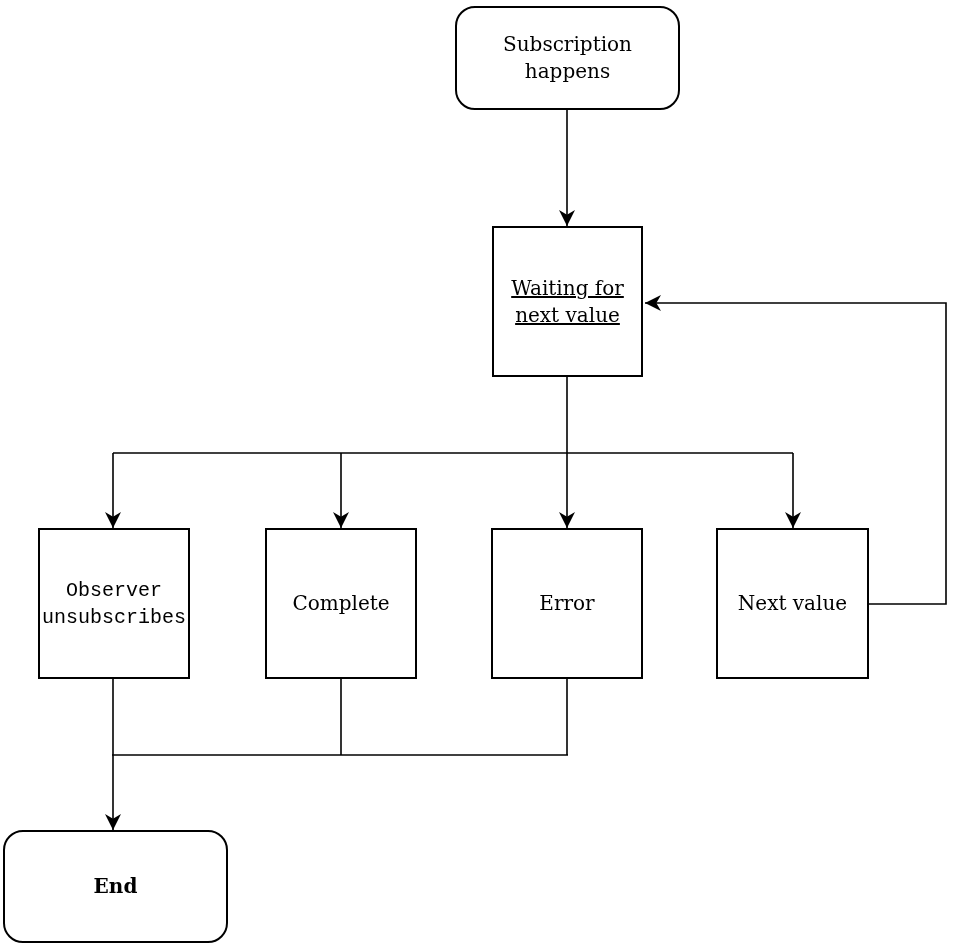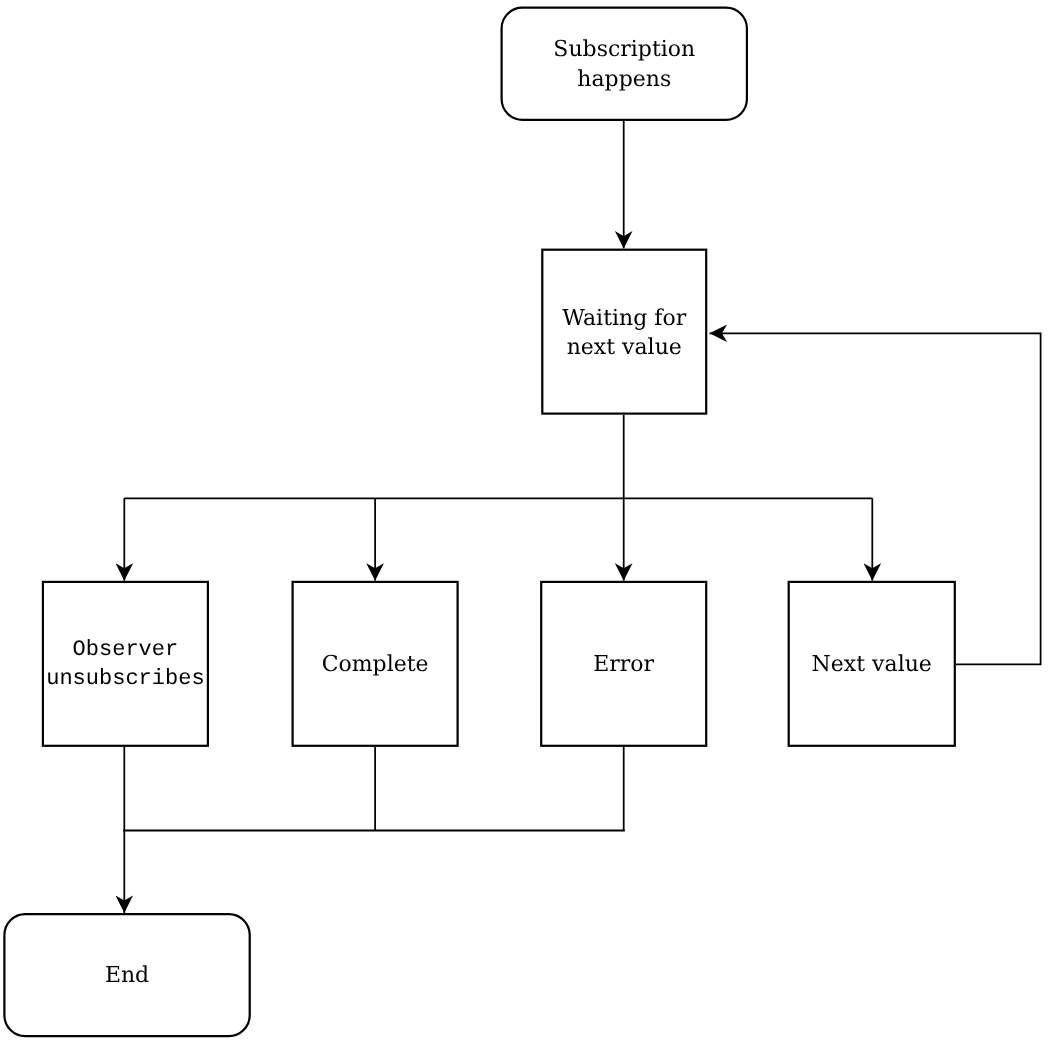--- a/index.html
+++ b/index.html
@@ -37,26 +37,26 @@
     padding: 0 8px;
   }
   .node.terminal {
     border-radius: 20px;
   }
   .node.wide-pad {
     padding: 0 14px;
   }
   
   #node-subscription { left: 455px; top: 6px;   width: 225px; height: 104px; }
-  #node-waiting      { left: 492px; top: 226px; width: 151px; height: 151px; }
+  #node-waiting      { left: 492px; top: 226px; width: 151px; height: 151px; text-decoration: underline; }
   #node-observer     { left: 38px;  top: 528px; width: 152px; height: 151px; font-family: Liberation Mono, monospace; }
   #node-complete     { left: 265px; top: 528px; width: 152px; height: 151px; }
   #node-error        { left: 491px; top: 528px; width: 152px; height: 151px; }
   #node-next-value   { left: 716px; top: 528px; width: 153px; height: 151px; }
-  #node-end          { left: 3px;   top: 830px; width: 225px; height: 113px; }
+  #node-end          { left: 3px;   top: 830px; width: 225px; height: 113px; font-weight: bold; }
 </style>
 </head>
 <body>
 
 <div id="canvas">
 
   <svg id="edges" viewBox="0 0 960 945" xmlns="http://www.w3.org/2000/svg">
     <defs>
       <marker id="arrow" viewBox="0 0 12 12" refX="12" refY="6" markerWidth="16" markerHeight="16" markerUnits="userSpaceOnUse" orient="auto-start-reverse">
         <path d="M0,0 L12,6 L0,12 L3.5,6 Z" fill="#000000"></path>

